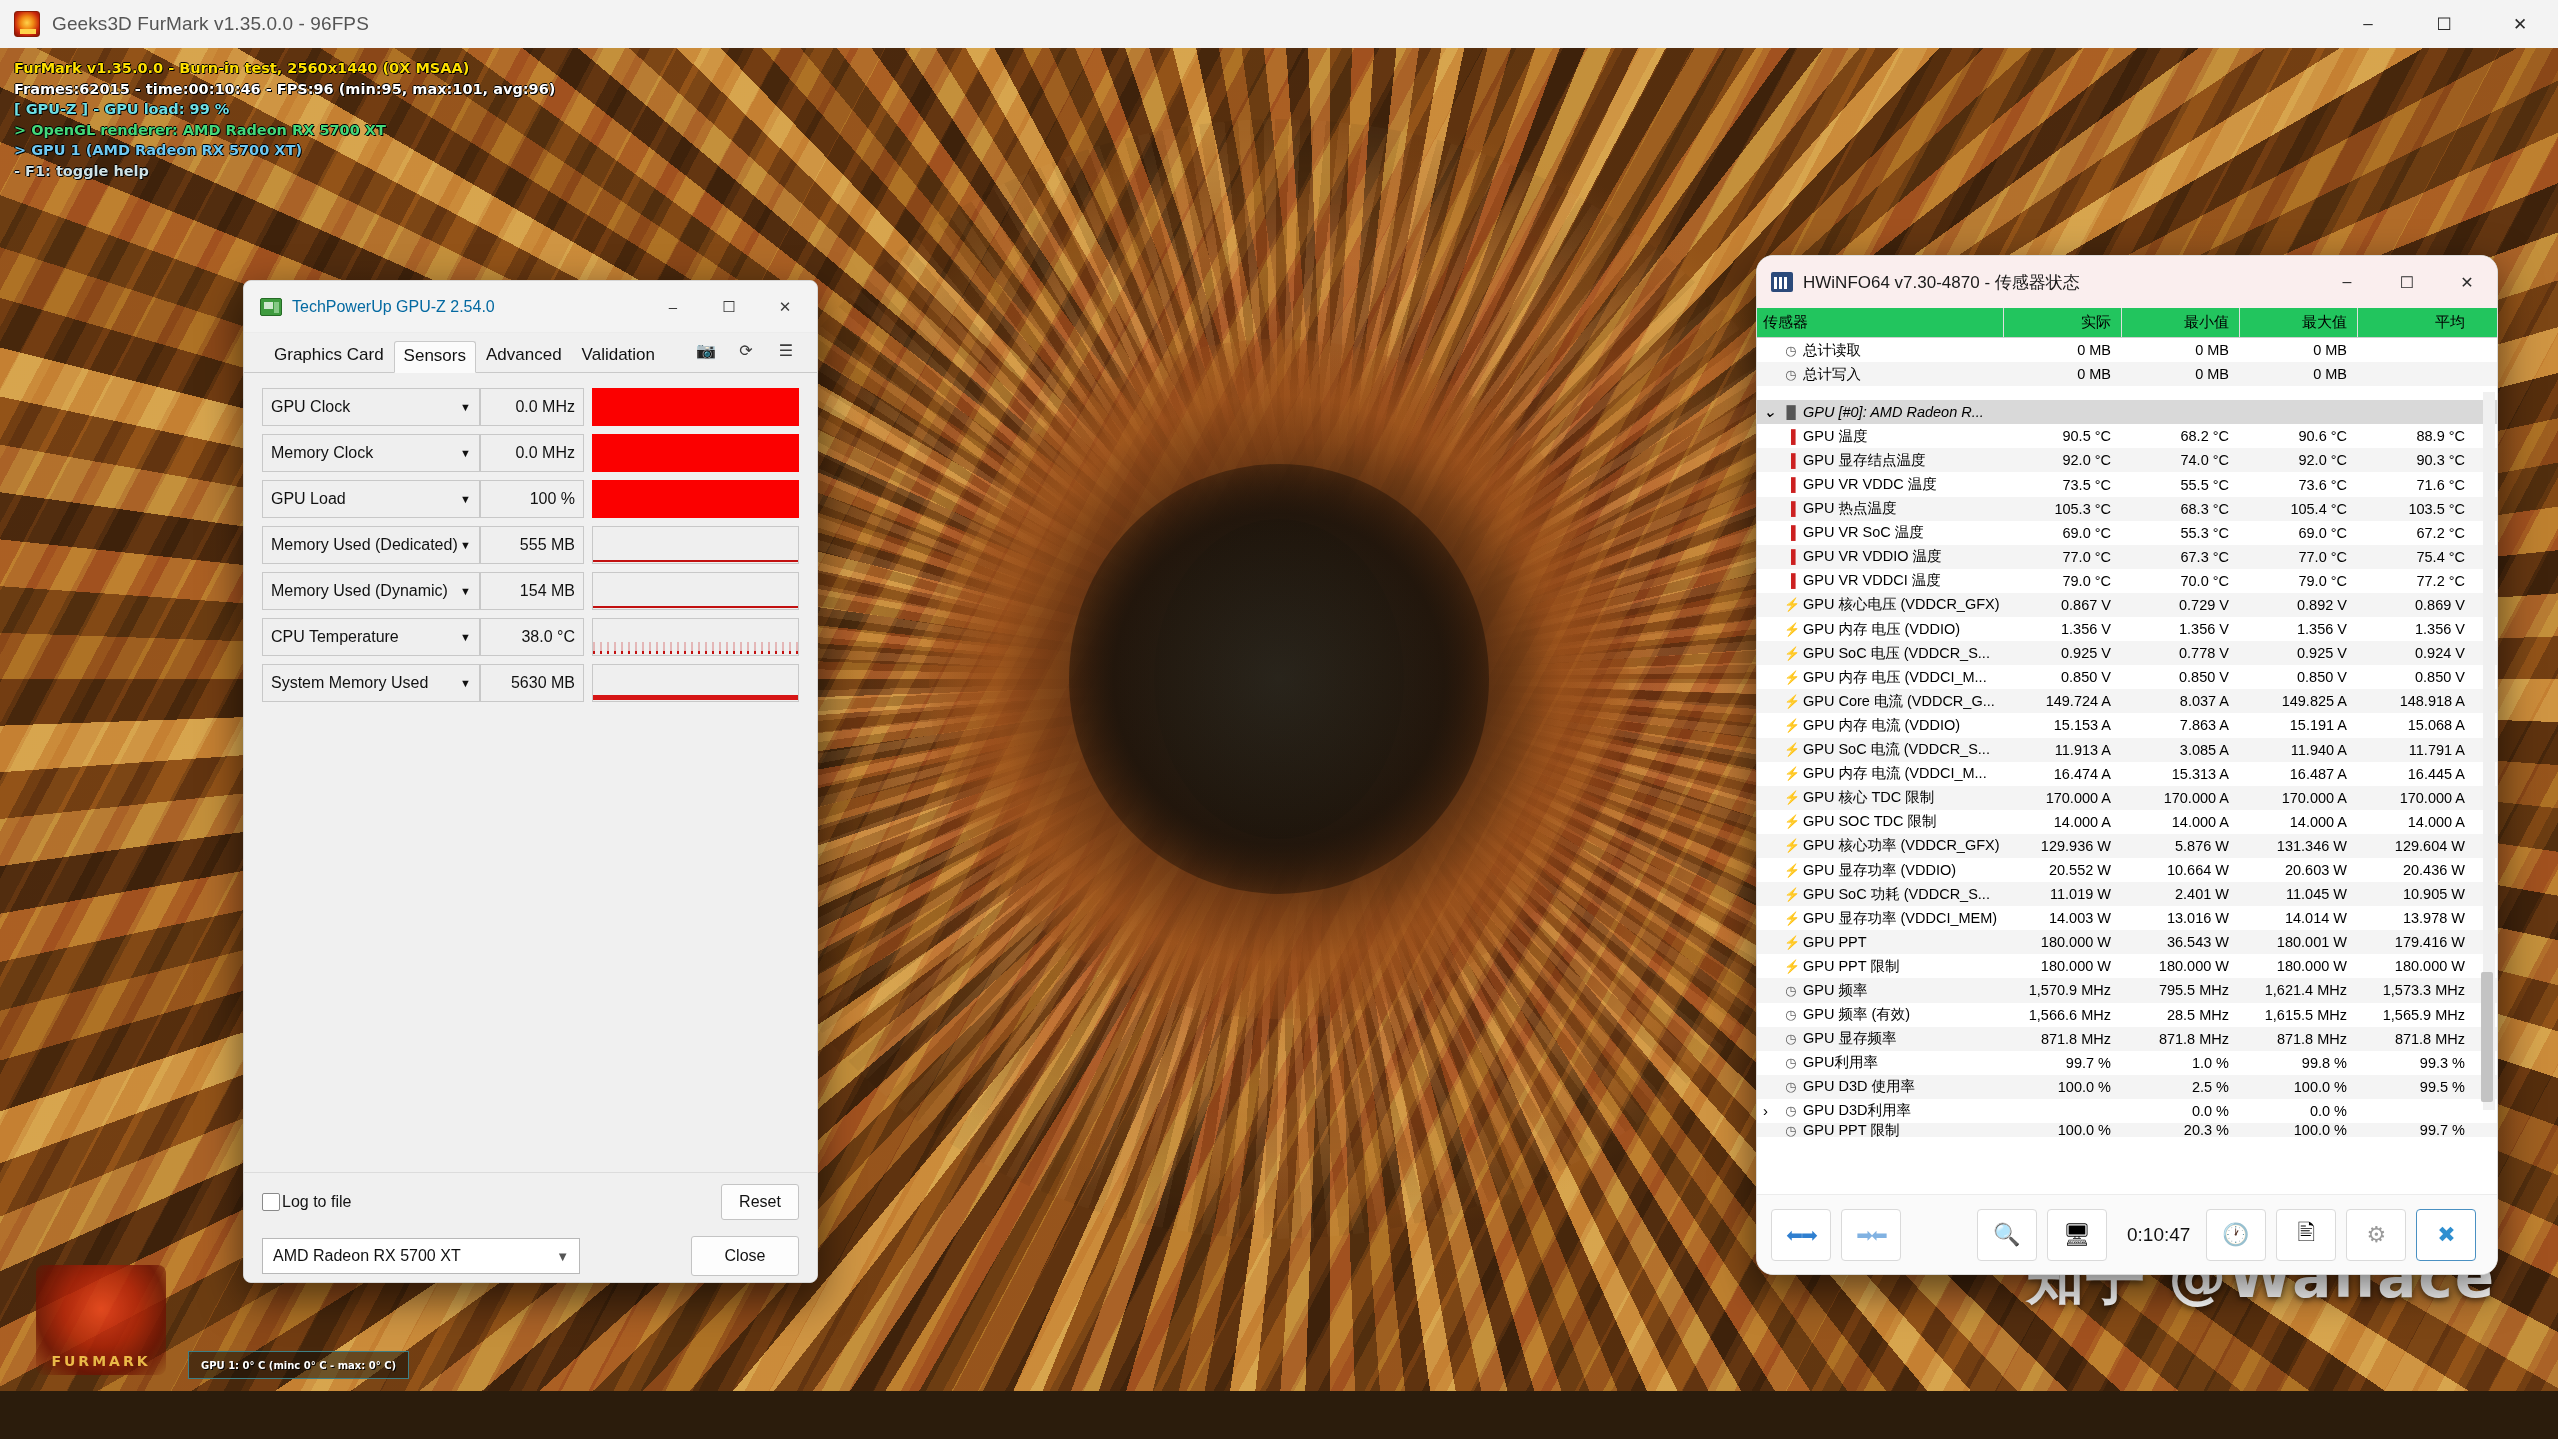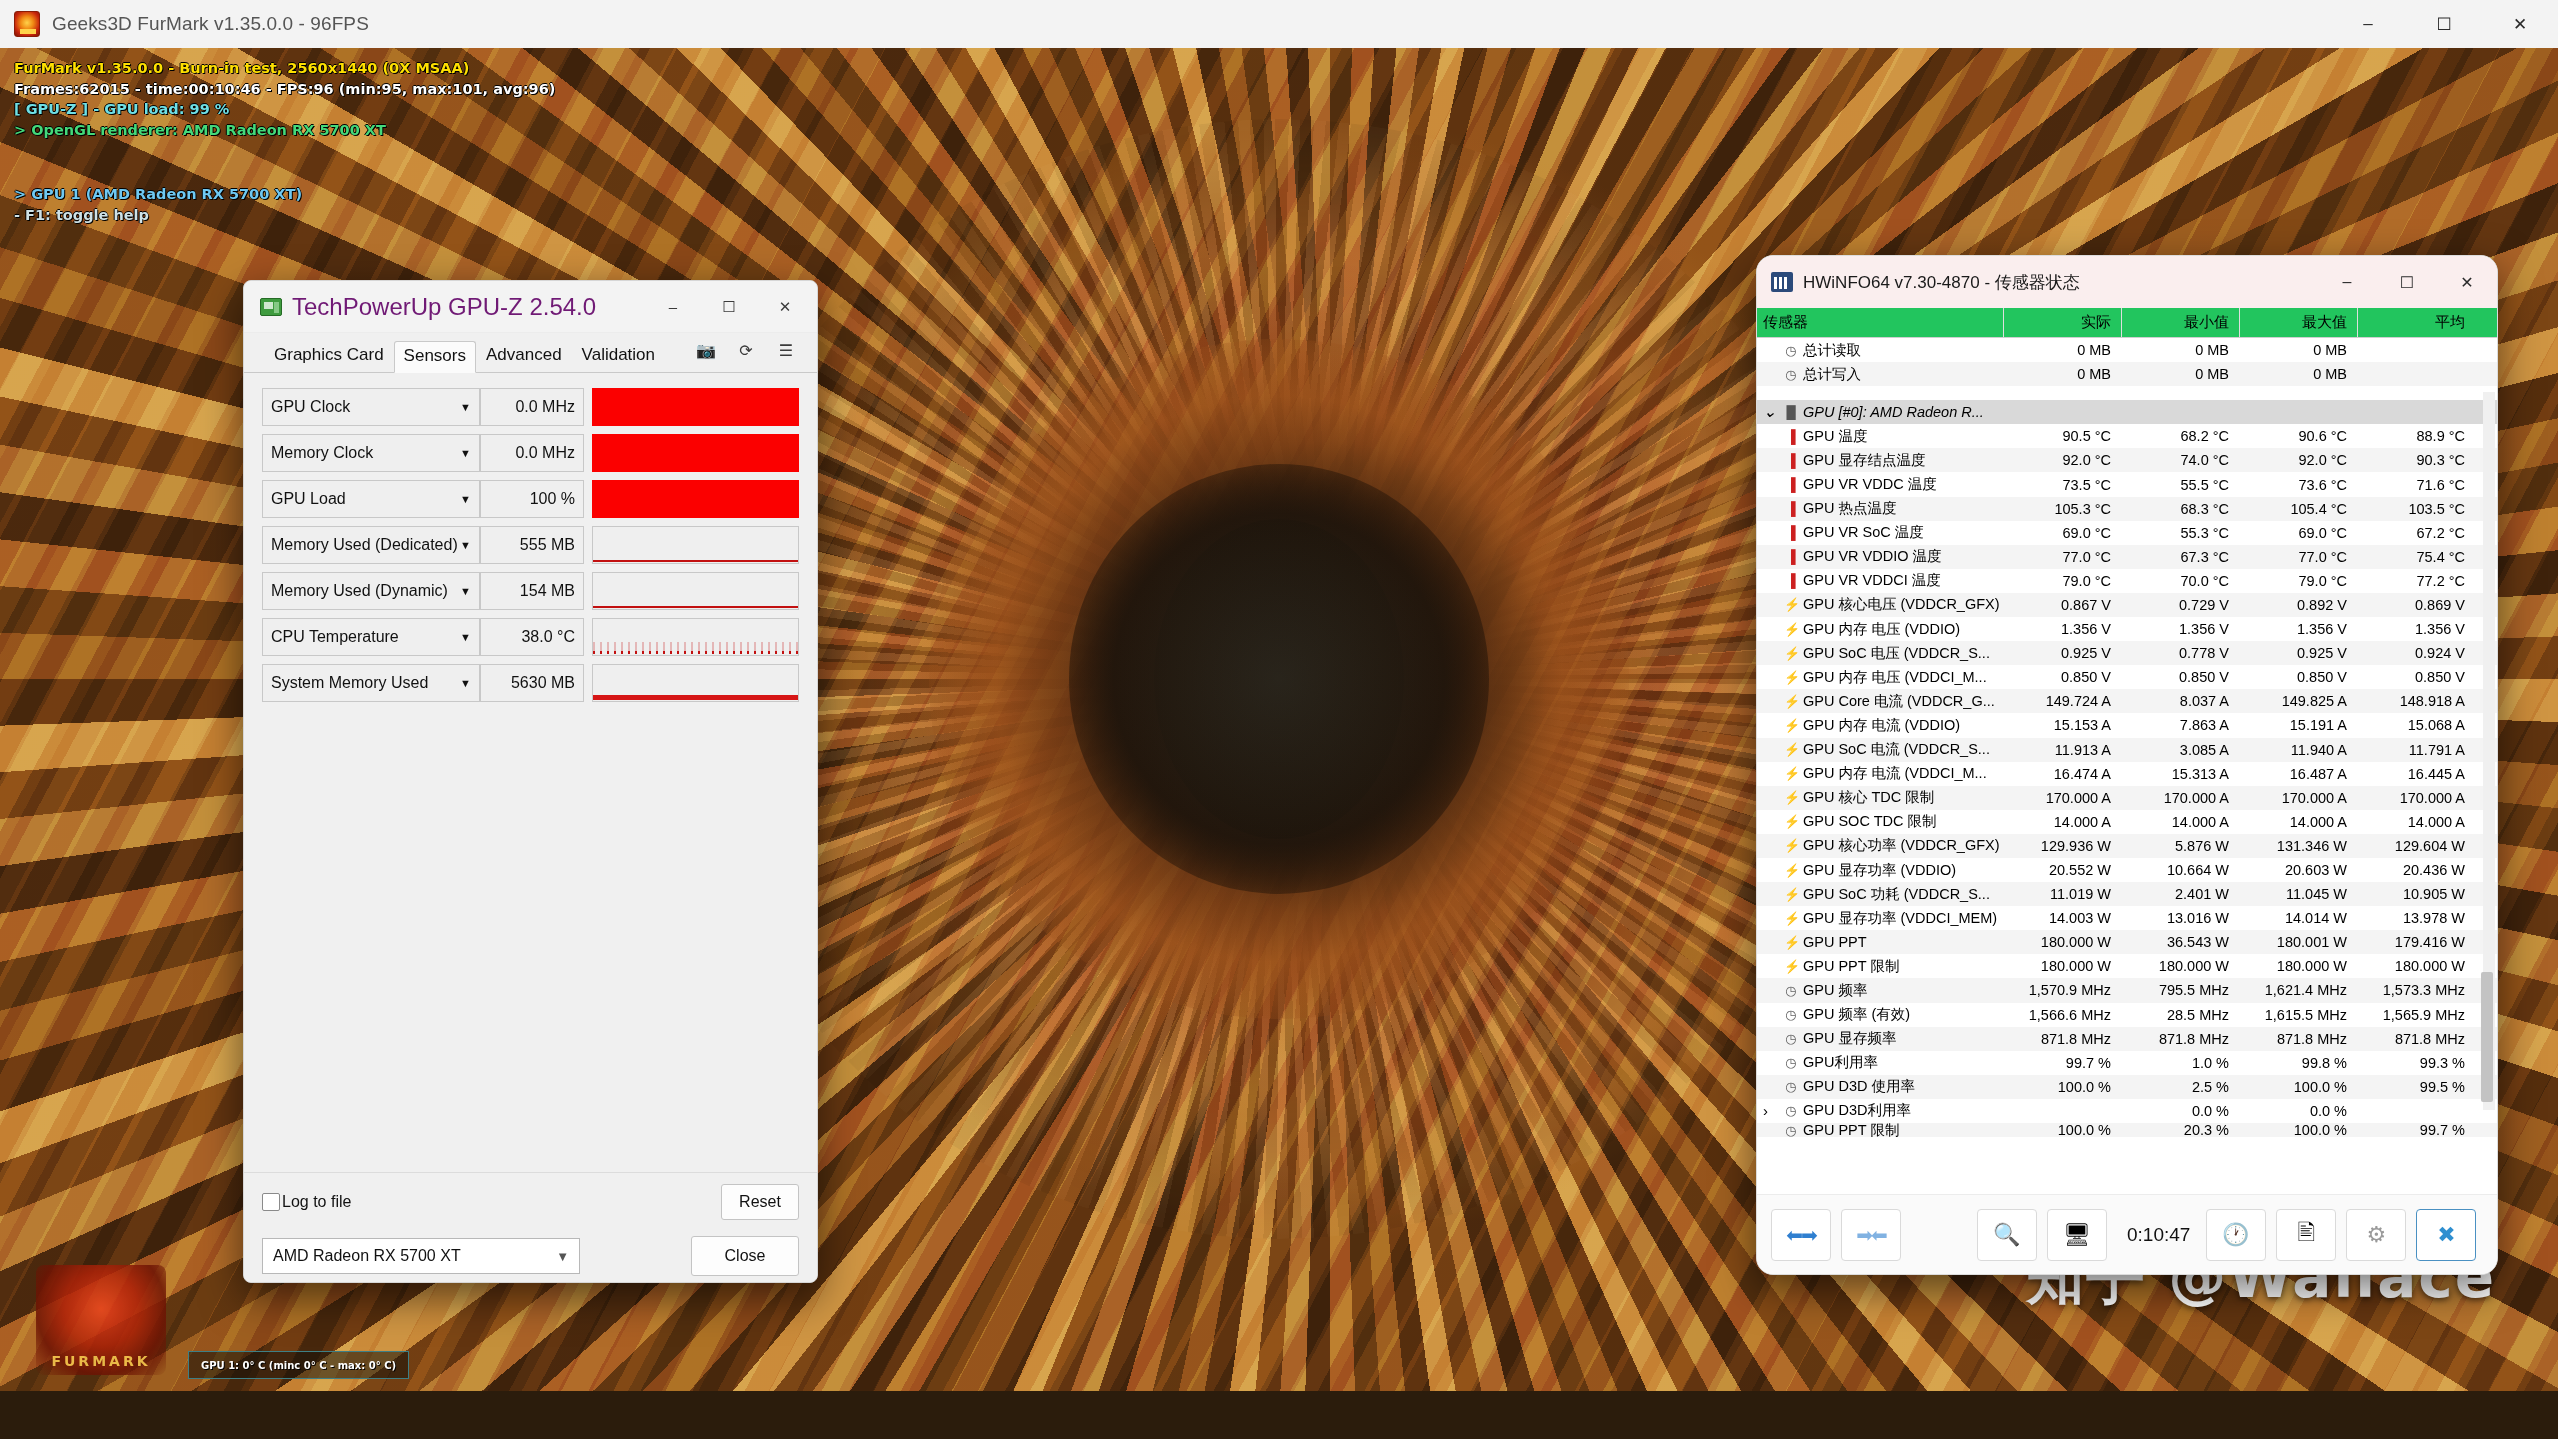--- a/index.html
+++ b/index.html
@@ -60,21 +60,21 @@
     background:radial-gradient(ellipse at 50% 50%, #000 0%, #060301 60%, rgba(6,3,1,0) 100%); }
 
   
   #fm-hud{ position:absolute; left:14px; top:10px; line-height:1.42;
     font-family:"DejaVu Sans", sans-serif; font-weight:bold; font-size:14.5px;
     text-shadow:1px 1px 0 #000,-1px 0 0 #000,0 -1px 0 #000; white-space:nowrap; }
   #fm-hud .l-yellow{ color:#ffe000; }
   #fm-hud .l-white{ color:#ffffff; }
   #fm-hud .l-cyan{ color:#6fe0e6; }
   #fm-hud .l-green{ color:#44d97a; }
-  #fm-hud .l-blue{ color:#6fc9f2;margin-top:44px; }
+  #fm-hud .l-blue{ color:#6fc9f2; }
   #fm-hud .l-grey{ color:#cfe2e6; }
 
   
   #fm-bottom{ position:absolute; left:188px; bottom:12px; height:28px;
     border:1px solid #3d7f86; background:rgba(20,16,10,.55);
     display:flex; align-items:center; padding:0 12px;
     font-family:"DejaVu Sans", sans-serif; font-weight:bold; font-size:10px; color:#fff;
     text-shadow:1px 1px 0 #000; }
   #fm-logo{ position:absolute; left:36px; bottom:16px; width:130px; height:110px; opacity:.85;
     background:radial-gradient(ellipse at 50% 40%, #e8401c 0%, #b12409 40%, #6d1404 70%, rgba(40,10,2,0) 100%);
@@ -90,21 +90,21 @@
   
   #gpuz{ position:absolute; left:243px; top:280px; width:575px; height:1003px;
     background:#f0f0f0; border-radius:8px;
     box-shadow:0 14px 42px rgba(0,0,0,.55); border:1px solid #d6d6d6; overflow:hidden; }
   #gpuz-title{ height:52px; background:#f3f3f3; display:flex; align-items:center;
     border-bottom:1px solid #ececec; }
   #gpuz-title .gz-icon{ width:22px;height:18px;margin-left:16px;margin-right:10px;border-radius:2px;
     background:#3e9b3e; border:1px solid #256b25; position:relative;}
   #gpuz-title .gz-icon:after{content:"";position:absolute;left:3px;top:3px;width:9px;height:7px;background:#cfe8cf;}
   #gpuz-title .gz-icon:before{content:"";position:absolute;right:2px;top:3px;width:5px;height:11px;background:#86c986;}
-  #gpuz-title span.t{ font-size:24px; color:#701a75; }
+  #gpuz-title span.t{ font-size:16px; color:#0369a1; }
   #gpuz-title .wb{ width:56px; height:40px; display:flex; align-items:center; justify-content:center;
     font-size:15px; color:#3a3a3a; }
   #gpuz-title .wbs{ margin-left:auto; display:flex; padding-right:4px; }
 
   #gpuz-tabs{ display:flex; padding:6px 20px 0 20px; height:40px; align-items:flex-end;
     border-bottom:1px solid #c9c9c9; background:#f0f0f0;}
   .gz-tab{ font-size:17px; color:#111; padding:4px 9px 6px 9px; border:1px solid transparent; }
   .gz-tab.active{ background:#fbfbfb; border:1px solid #c9c9c9; border-bottom:1px solid #fbfbfb;
     margin-bottom:-1px; border-radius:3px 3px 0 0; }
   #gpuz-toolbar{ position:absolute; right:18px; top:56px; display:flex; gap:14px; align-items:center;}

